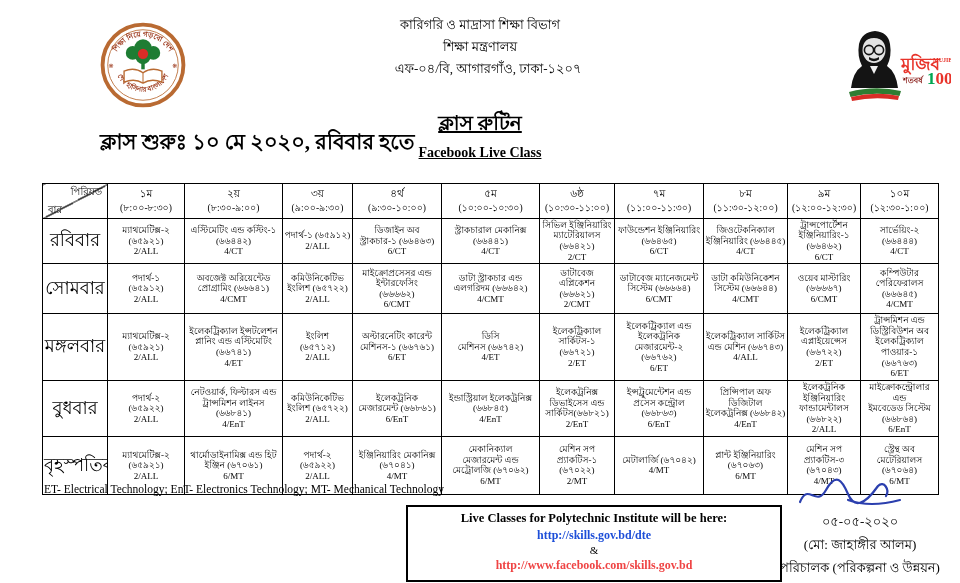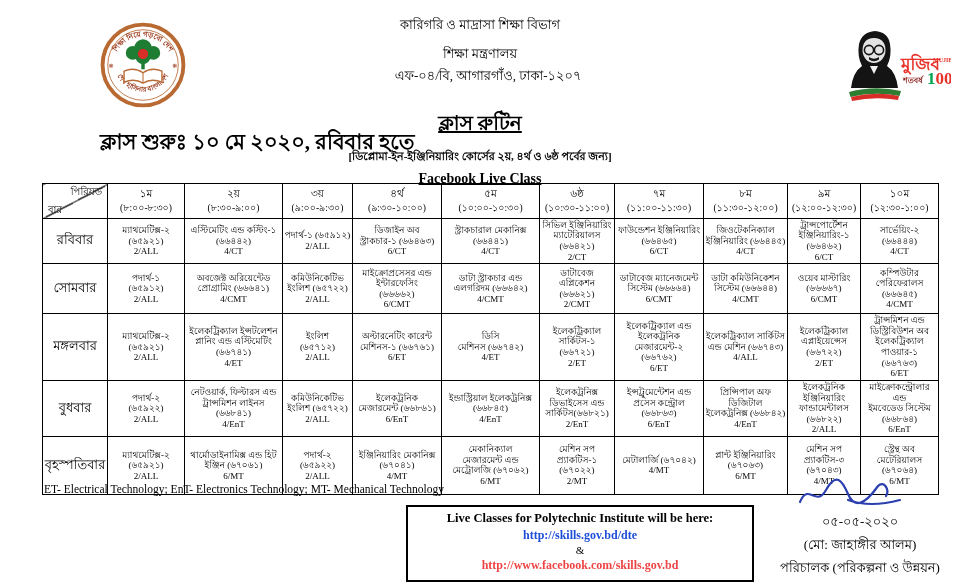--- a/index.html
+++ b/index.html
@@ -6,21 +6,21 @@
   html,body { background:#fff; }
   body {
     width:960px; height:583px; position:relative; overflow:hidden;
     font-family:"Liberation Serif", serif; color:#000;
   }
   
   .gov-header { position:absolute; top:12px; left:0; width:100%; text-align:center; }
   .gov-header .l1 { font-size:13px; }
   .gov-header .l2 { font-size:21px; font-weight:bold; margin-top:1px; }
   .gov-header .l3 { font-size:13px; margin-top:3px; }
-  .gov-header .l4 { font-size:13px; margin-top:8px; }
+  .gov-header .l4 { font-size:13px; margin-top:1px; }
   .gov-header .l5 { font-size:13px; margin-top:1px;padding-left:16px; }
 
   .seal { position:absolute; left:100px; top:22px; width:86px; height:86px; }
   .mujib { position:absolute; left:845px; top:26px; width:106px; height:82px; }
 
   
   .start-note { position:absolute; left:100px; top:126px; font-size:21px; font-weight:bold; }
   .title-block { position:absolute; left:0; top:108px; width:960px; text-align:center; }
   .title-main { font-size:20px; font-weight:bold; text-decoration:underline; }
   .title-sub { font-size:11px; font-weight:bold; margin-top:7px; }
@@ -28,30 +28,30 @@
 
   
   table.routine { position:absolute; left:42px; top:183px; width:896px; border-collapse:collapse; table-layout:fixed; }
   .routine td, .routine th {
     border:1px solid #000; text-align:center; vertical-align:middle;
     font-size:9px; line-height:1.18; font-weight:normal; padding:1px;
     white-space:pre-line; overflow:hidden;
   }
   .routine th.period div.pname { font-size:10.5px; }
   .routine th.period div.ptime { font-size:9.5px; margin-top:2px; }
-  .routine th.day { font-size:13px;font-family:Liberation Mono, monospace; }
+  .routine th.day { font-size:18px; }
   .corner { position:relative; padding:0;
     background-image:linear-gradient(to bottom right, transparent calc(50% - 0.6px), #000 calc(50% - 0.6px), #000 calc(50% + 0.6px), transparent calc(50% + 0.6px));
   }
   .corner .c-top { position:absolute; top:2px; right:5px; font-size:10px; }
   .corner .c-bottom { position:absolute; bottom:2px; left:5px; font-size:10px; }
 
   
   .legend { position:absolute; left:44px; top:482px; font-size:11.5px; line-height:1.35; }
-  .live-box { position:absolute; left:406px; top:505px; width:348px; border:2px solid #000; text-align:center; padding:4px 10px 7px; }
+  .live-box { position:absolute; left:406px; top:505px; width:376px; border:2px solid #000; text-align:center; padding:4px 10px 7px; }
   .live-box .lb-head { font-size:12.5px; font-weight:bold; }
   .live-box a { display:block; font-size:12px; font-weight:bold; text-decoration:none; margin-top:2px; }
   .live-box .amp { font-size:11px; margin-top:1px; }
   .sign-block { position:absolute; left:762px; top:476px; width:196px; text-align:center;font-family:Liberation Serif, serif; }
   .sign-block .sig-svg { width:140px; height:36px; display:block; margin:0 auto; }
   .sign-block .s-date { font-size:13px; margin-top:0px; }
   .sign-block .s-name { font-size:13px; margin-top:2px; }
   .sign-block .s-desig { font-size:13px; margin-top:2px; }
 </style>
 </head>
@@ -107,21 +107,20 @@
   </g>
   <text x="56" y="44" font-size="17" font-weight="bold" fill="#e8332a">মুজিব</text>
   <text x="58" y="57" font-size="8" font-weight="bold" fill="#8a1f1b">শতবর্ষ</text>
   <text x="88" y="36" font-size="6" font-weight="bold" fill="#e8332a">MUJIB</text>
   <text x="82" y="58" font-size="17" font-weight="bold"><tspan fill="#00a651">1</tspan><tspan fill="#e8332a">00</tspan></text>
 </svg>
 
 <div class="start-note">ক্লাস শুরুঃ ১০ মে ২০২০, রবিবার হতে</div>
 <div class="title-block">
   <div class="title-main">ক্লাস রুটিন</div>
-  <div class="title-sub">[ডিপ্লোমা-ইন-ইঞ্জিনিয়ারিং কোর্সের ২য়, ৪র্থ ও ৬ষ্ঠ পর্বের জন্য]</div>
   <div class="title-platform">Facebook Live Class</div>
 </div>
 
 <table class="routine">
   <colgroup>
     <col style="width:65px">
       <col style="width:77px">
       <col style="width:98px">
       <col style="width:70px">
       <col style="width:89px">

